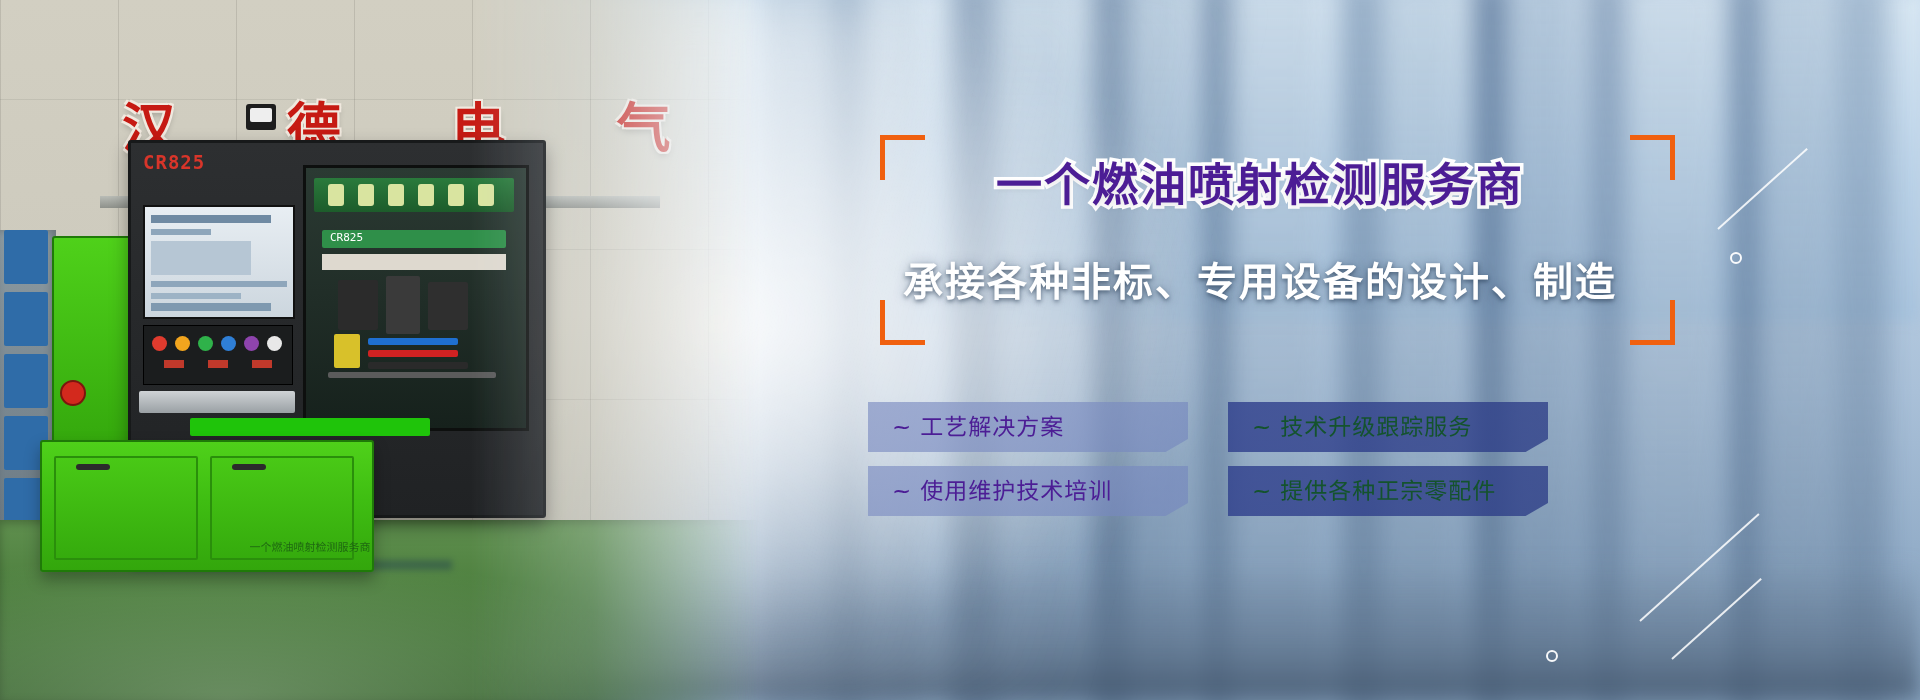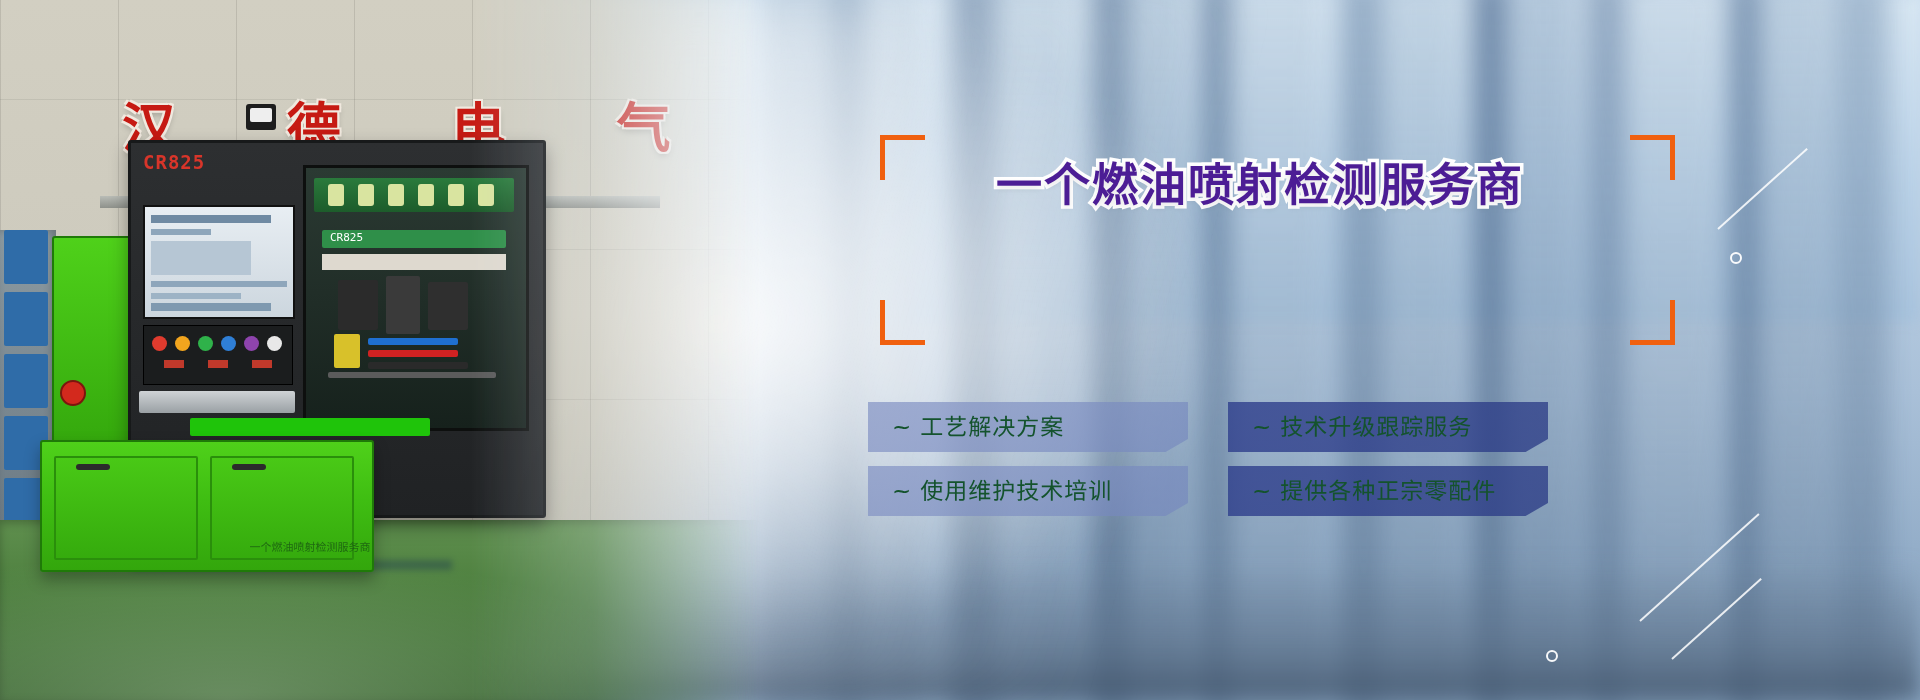--- a/index.html
+++ b/index.html
@@ -201,21 +201,21 @@
   .tag .skin{
     position:absolute;inset:0;
     clip-path:polygon(0 0, 100% 0, 100% 74%, 93% 100%, 0 100%);
   }
   .tag.light .skin{background:linear-gradient(100deg,rgba(130,146,196,.70),rgba(116,134,190,.62));}
   .tag.dark  .skin{background:linear-gradient(100deg,rgba(46,62,140,.80),rgba(40,56,132,.74));}
   .tag .txt{
     position:absolute;left:24px;top:0;height:50px;line-height:50px;
     font-size:23px;white-space:nowrap;letter-spacing:1px;
   }
-  .tag.light .txt{color:#14532d;}
+  .tag.light .txt{color:#4c1d95;}
   .tag.dark  .txt{color:#14532d;}
   .tag .tilde{margin-right:8px;}
 
   
   .deco{position:absolute;inset:0;pointer-events:none;}
   .dline{position:absolute;height:2px;background:rgba(255,255,255,.85);transform-origin:left center;}
   .ddot{position:absolute;width:8px;height:8px;border:2px solid rgba(255,255,255,.95);border-radius:50%;}
 </style>
 </head>
 <body>
@@ -333,20 +333,21 @@
   </div>
 
   <div class="content">
 
     <span class="bracket br-tl"></span>
     <span class="bracket br-tr"></span>
     <span class="bracket br-bl"></span>
     <span class="bracket br-br"></span>
 
     <div class="headline">一个燃油喷射检测服务商</div>
+    <div class="subline">承接各种非标、专用设备的设计、制造</div>
 
     <div class="tags" id="taglist"><div class="tag light"><span class="skin"></span><span class="txt"><span class="tilde">~</span><span>工艺解决方案</span></span></div><div class="tag dark"><span class="skin"></span><span class="txt"><span class="tilde">~</span><span>技术升级跟踪服务</span></span></div><div class="tag light"><span class="skin"></span><span class="txt"><span class="tilde">~</span><span>使用维护技术培训</span></span></div><div class="tag dark"><span class="skin"></span><span class="txt"><span class="tilde">~</span><span>提供各种正宗零配件</span></span></div></div>
 
     <div class="deco">
       <span class="dline" style="left:1718px;top:228px;width:120px;transform:rotate(-42deg);"></span>
       <span class="dline" style="left:1640px;top:620px;width:160px;transform:rotate(-42deg);"></span>
       <span class="dline" style="left:1672px;top:658px;width:120px;transform:rotate(-42deg);"></span>
       <span class="ddot" style="left:1730px;top:252px;"></span>
       <span class="ddot" style="left:1546px;top:650px;"></span>
     </div>

